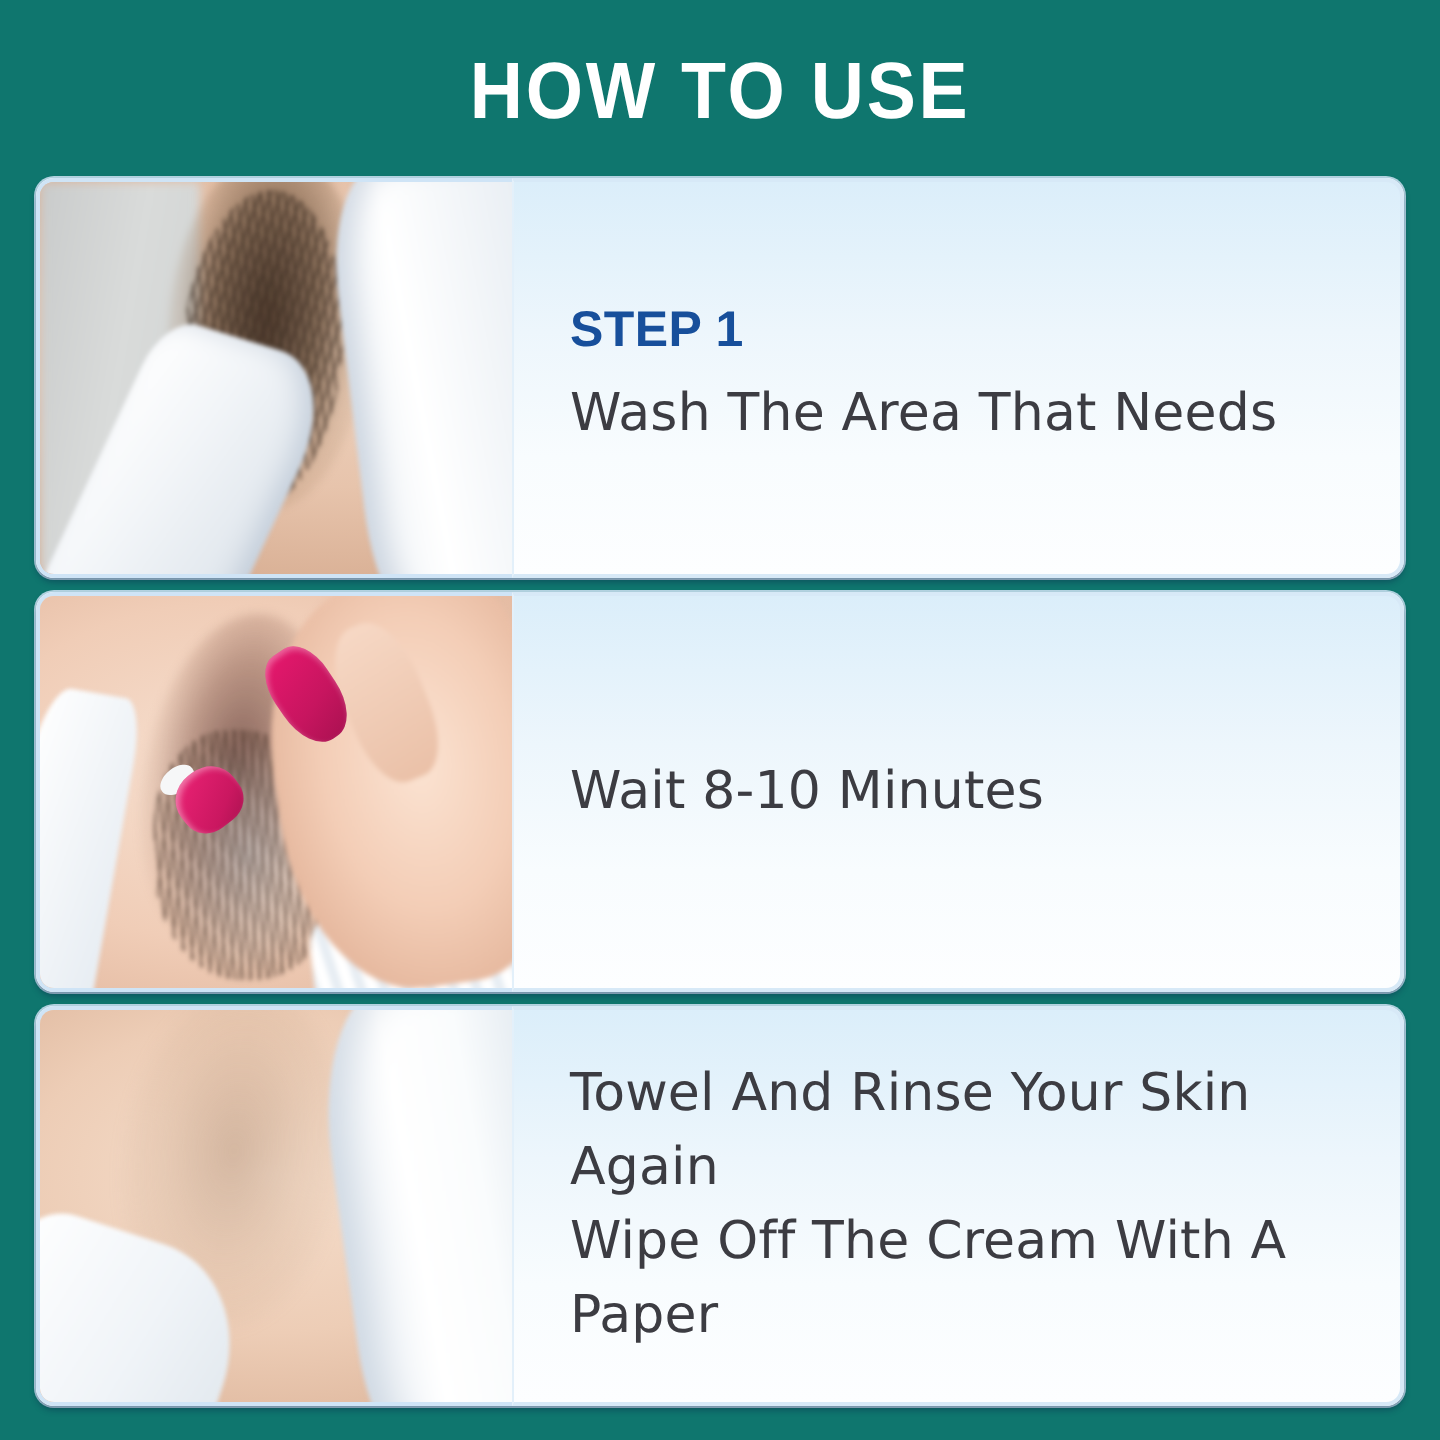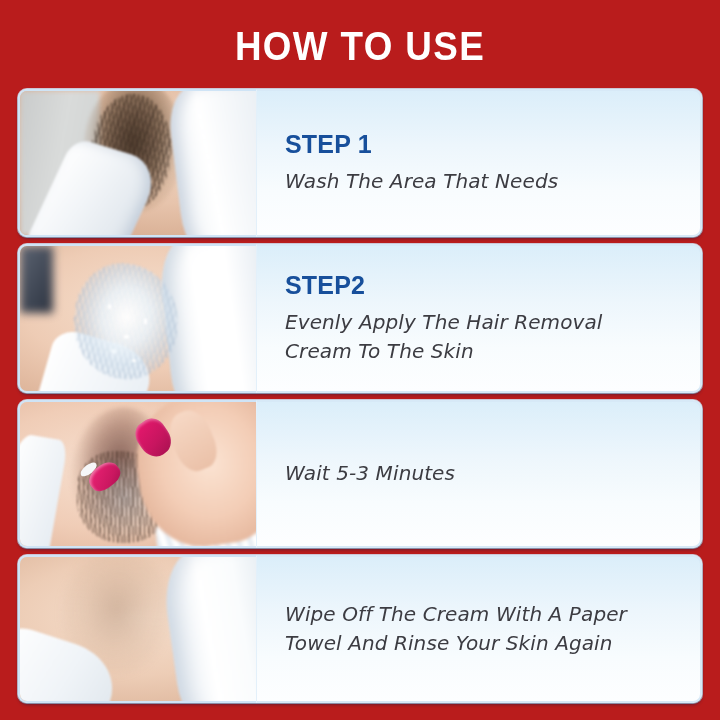--- a/index.html
+++ b/index.html
@@ -12,21 +12,21 @@
     overflow: hidden;
     background: #2F5FA3;
     font-family: "Liberation Sans", sans-serif;
     -webkit-font-smoothing: antialiased;
   }
 
   .poster {
     position: relative;
     width: 720px;
     height: 720px;
-    background: #b91c1c;
+    background: #0f766e;
     box-sizing: border-box;
   }
 
   
   .title-bar {
     position: absolute;
     top: 0;
     left: 0;
     width: 720px;
     height: 89px;
@@ -328,26 +328,25 @@
     font-weight: 700;
     font-size: 25px;
     letter-spacing: 0.2px;
     line-height: 1.1;
     margin: 0 0 9px 0;
   }
   .step-body {
     color: #3C3C42;
     font-family: "DejaVu Sans", sans-serif;
     font-weight: 400;
-    font-size: 20px;
+    font-size: 26px;
     line-height: 1.42;
     letter-spacing: 0.1px;
     margin: 0;
     padding-right: 20px;
-    font-style: italic;
   }
   .step-body .line { display: block; }
 </style>
 </head>
 <body>
 
 <div class="poster">
 
   <div class="title-bar">
     <div class="title-text">HOW TO USE</div>
@@ -369,80 +368,59 @@
         </div>
       </div>
       <div class="step-text">
         <div class="step-heading">STEP 1</div>
         <div class="step-body">
           <span class="line">Wash The Area That Needs</span>
         </div>
       </div>
     </div>
 
-    <div class="step-card">
-      <div class="step-photo">
-        <div class="photo-inner">
-          <div class="skin-base p2-bg"></div>
-          <div class="blurwrap">
-            <div class="p2-dark-left"></div>
-            <div class="p2-shirt"></div>
-            <div class="p2-shirt2"></div>
-            <div class="p2-cream"></div>
-            <div class="p2-cream-specks"></div>
-          </div>
-        </div>
-      </div>
-      <div class="step-text">
-        <div class="step-heading">STEP2</div>
-        <div class="step-body">
-          <span class="line">Evenly Apply The Hair Removal</span>
-          <span class="line">Cream To The Skin</span>
-        </div>
-      </div>
-    </div>
 
     <div class="step-card">
       <div class="step-photo">
         <div class="photo-inner">
           <div class="skin-base p3-bg"></div>
           <div class="blurwrap">
             <div class="p3-armpit"></div>
             <div class="p3-hair"></div>
             <div class="p3-shirt"></div>
             <div class="p3-shirt-b"></div>
             <div class="p3-hand"></div>
             <div class="p3-finger-a"></div>
           </div>
           <div class="p3-nail-big"></div>
           <div class="p3-nail-tip"></div>
           <div class="p3-nail-small"></div>
         </div>
       </div>
       <div class="step-text">
         <div class="step-body">
-          <span class="line">Wait 5-3 Minutes</span>
+          <span class="line">Wait 8-10 Minutes</span>
         </div>
       </div>
     </div>
 
     <div class="step-card">
       <div class="step-photo">
         <div class="photo-inner">
           <div class="skin-base p4-bg"></div>
           <div class="blurwrap">
             <div class="p4-shade"></div>
             <div class="p4-arm-top"></div>
             <div class="p4-shirt-right"></div>
             <div class="p4-shirt-left"></div>
           </div>
         </div>
       </div>
       <div class="step-text">
         <div class="step-body">
+          <span class="line">Towel And Rinse Your Skin Again</span>
           <span class="line">Wipe Off The Cream With A Paper</span>
-          <span class="line">Towel And Rinse Your Skin Again</span>
         </div>
       </div>
     </div>
 
   </div>
 </div>
 
 </body></html>

